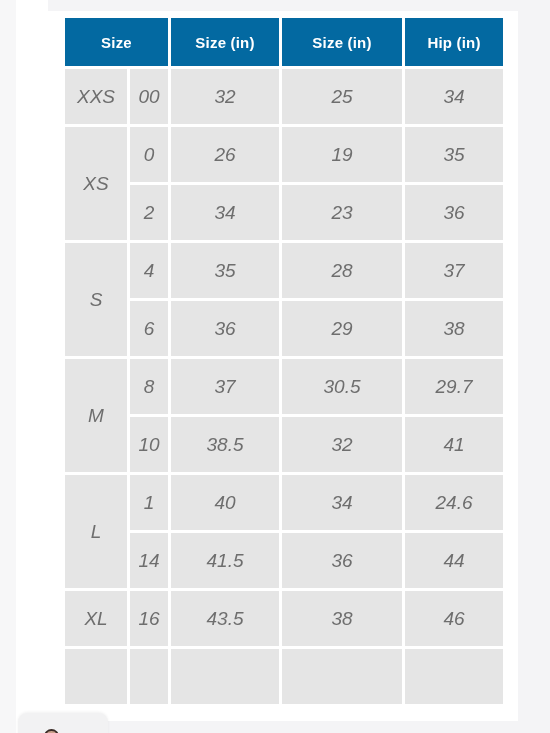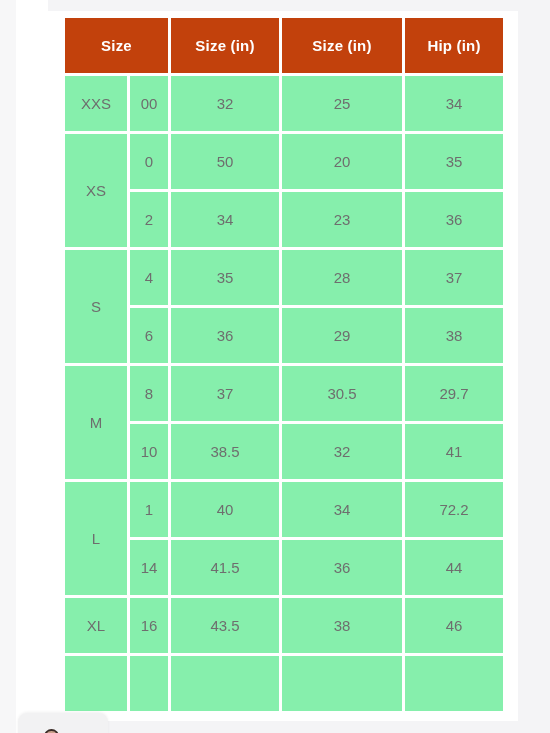--- a/index.html
+++ b/index.html
@@ -58,39 +58,40 @@
 
   table.size-chart {
     border-collapse: separate;
     border-spacing: 3px;
     width: 442px;
     table-layout: fixed;
     margin: 0;
   }
 
   table.size-chart th {
-    background: #c2410c;
+    background: #0369a1;
     color: #ffffff;
     font-size: 15px;
     font-weight: bold;
     text-align: center;
-    height: 55px;
+    height: 48px;
     padding: 0 4px;
     letter-spacing: 0.2px;
   }
 
   table.size-chart td {
-    background: #86efac;
+    background: #e5e5e5;
     color: #6e6e6e;
-    font-size: 15px;
+    font-size: 19px;
     font-weight: normal;
     text-align: center;
     height: 55px;
     padding: 0 2px;
     vertical-align: middle;
+    font-style: italic;
   }
 
   td.size-letter {
     font-size: 15px;
     color: #6e6e6e;
   }
 
   td.size-num {
     font-size: 15px;
     color: #7b7b7b;
@@ -166,22 +167,22 @@
           <tr>
             <td class="size-letter" rowspan="1">XXS</td>
             <td class="size-num">00</td>
             <td>32</td>
             <td>25</td>
             <td>34</td>
           </tr>
           <tr>
             <td class="size-letter" rowspan="2">XS</td>
             <td class="size-num">0</td>
-            <td>50</td>
-            <td>20</td>
+            <td>26</td>
+            <td>19</td>
             <td>35</td>
           </tr>
           <tr>
             <td class="size-num">2</td>
             <td>34</td>
             <td>23</td>
             <td>36</td>
           </tr>
           <tr>
             <td class="size-letter" rowspan="2">S</td>
@@ -207,21 +208,21 @@
             <td class="size-num">10</td>
             <td>38.5</td>
             <td>32</td>
             <td>41</td>
           </tr>
           <tr>
             <td class="size-letter" rowspan="2">L</td>
             <td class="size-num">1</td>
             <td>40</td>
             <td>34</td>
-            <td>72.2</td>
+            <td>24.6</td>
           </tr>
           <tr>
             <td class="size-num">14</td>
             <td>41.5</td>
             <td>36</td>
             <td>44</td>
           </tr>
           <tr>
             <td class="size-letter" rowspan="1">XL</td>
             <td class="size-num">16</td>

